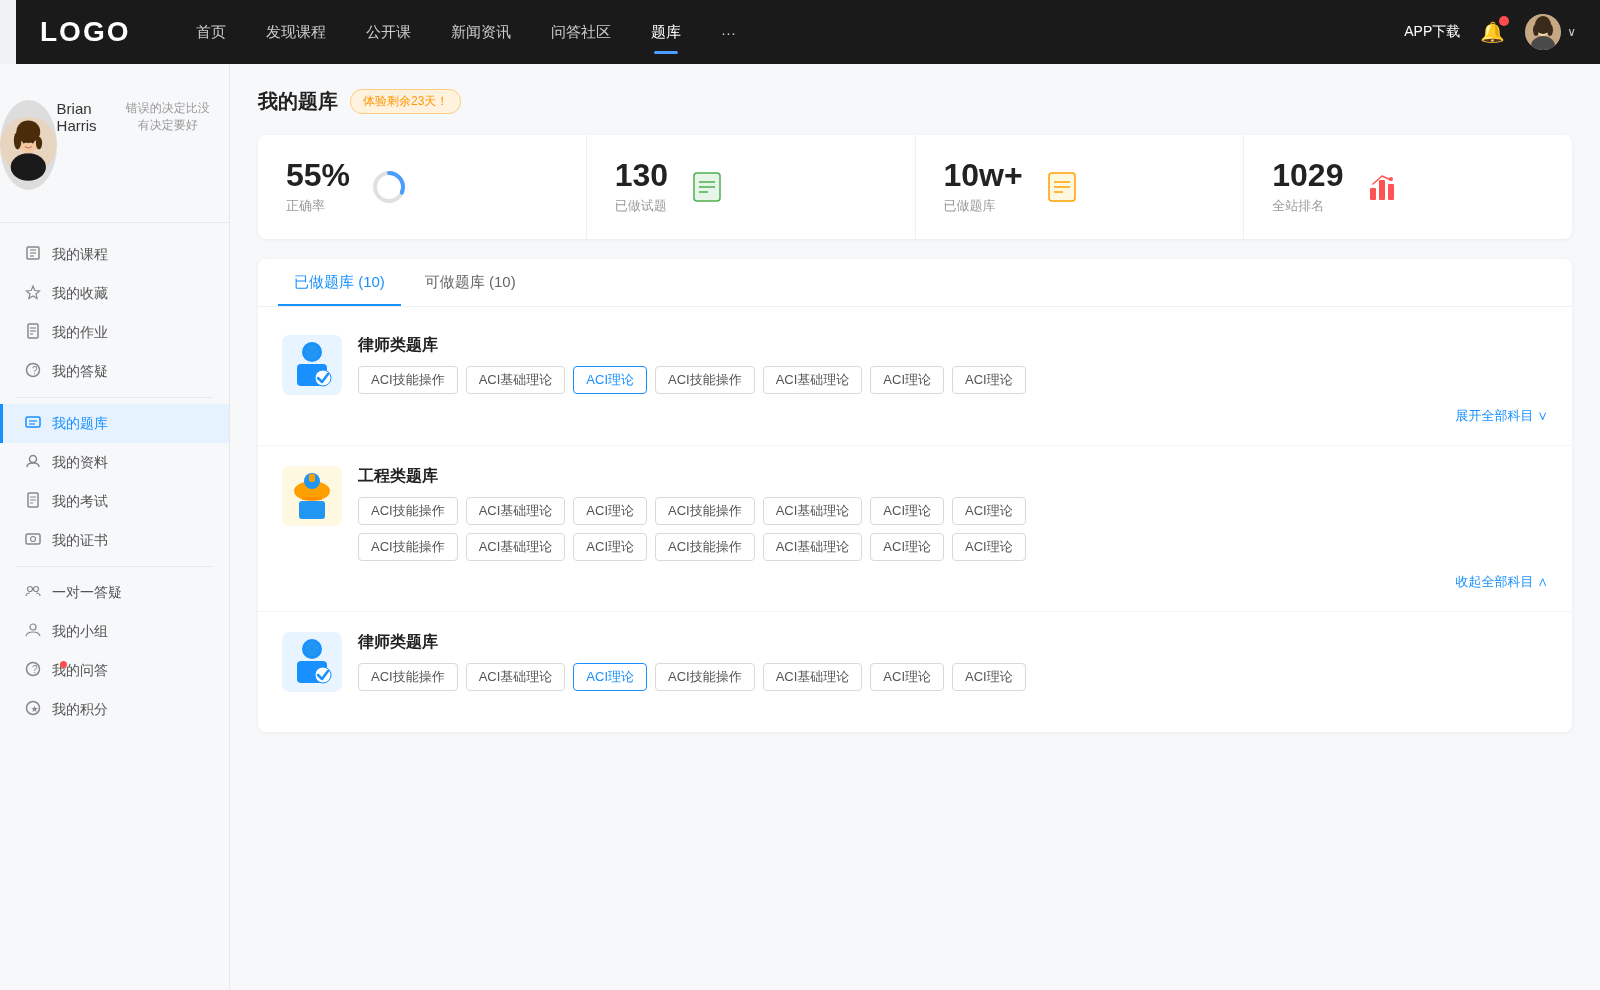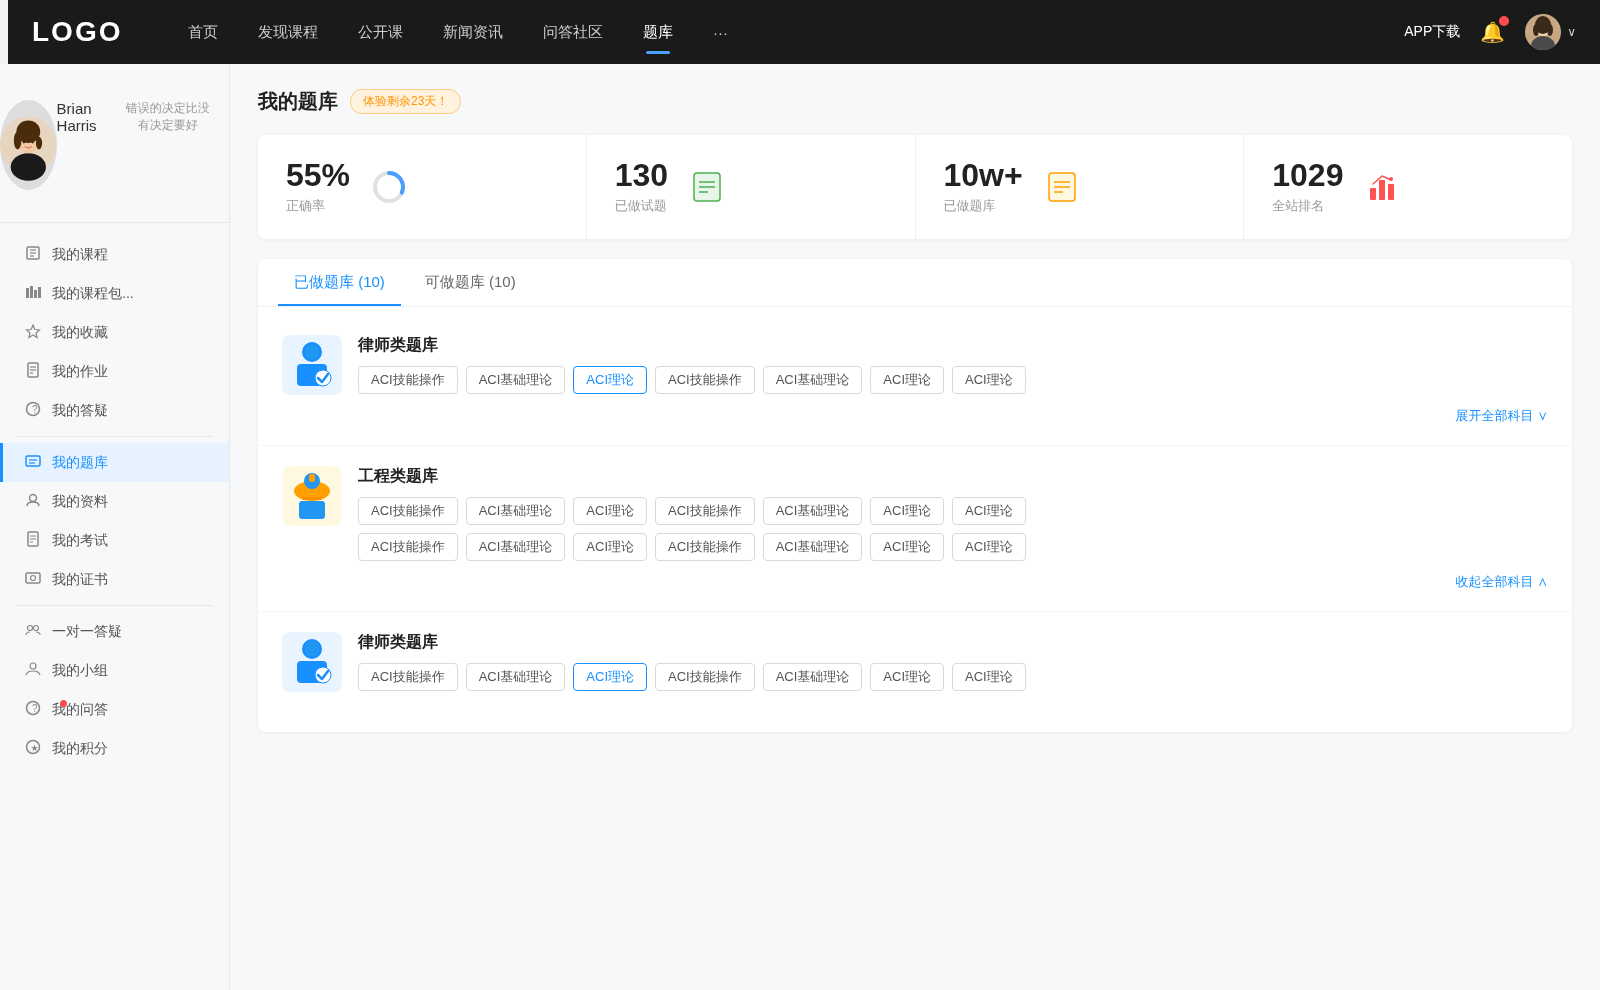--- a/index.html
+++ b/index.html
@@ -6,21 +6,21 @@
     body { font-family: -apple-system, BlinkMacSystemFont, 'PingFang SC', 'Microsoft YaHei', sans-serif; background: #f0f2f5; color: #333; }
 
     
     .navbar {
       background: #1a1a1a;
       height: 64px;
       display: flex;
       align-items: center;
       padding: 0 24px;
       position: fixed;
-      top: 0; left: 8px; right: 0;
+      top: 0; left: 16px; right: 0;
       z-index: 100;
     }
     .navbar-logo {
       color: white;
       font-size: 28px;
       font-weight: bold;
       letter-spacing: 2px;
       margin-right: 40px;
       min-width: 100px;
     }
@@ -378,31 +378,20 @@
               <line x1="5" y1="5" x2="11" y2="5" stroke="#888" stroke-width="1.2"></line>
               <line x1="5" y1="8" x2="11" y2="8" stroke="#888" stroke-width="1.2"></line>
               <line x1="5" y1="11" x2="9" y2="11" stroke="#888" stroke-width="1.2"></line>
             </svg>
         </span>
         <span>我的课程</span>
       </div>
       <div class="sidebar-item">
         <span class="sidebar-icon">
           <svg width="16" height="16" viewBox="0 0 16 16" fill="none">
-              <rect x="1" y="4" width="3" height="10" fill="#888"></rect>
-              <rect x="5" y="2" width="3" height="12" fill="#888"></rect>
-              <rect x="9" y="6" width="3" height="8" fill="#888"></rect>
-              <rect x="13" y="3" width="3" height="11" fill="#888"></rect>
-            </svg>
-        </span>
-        <span>我的课程包...</span>
-      </div>
-      <div class="sidebar-item">
-        <span class="sidebar-icon">
-          <svg width="16" height="16" viewBox="0 0 16 16" fill="none">
               <polygon points="8,2 9.8,6.5 14.5,6.9 11,10 12.1,14.5 8,12 3.9,14.5 5,10 1.5,6.9 6.2,6.5" stroke="#888" stroke-width="1.2" fill="none"></polygon>
             </svg>
         </span>
         <span>我的收藏</span>
       </div>
       <div class="sidebar-item">
         <span class="sidebar-icon">
           <svg width="16" height="16" viewBox="0 0 16 16" fill="none">
               <rect x="3" y="1" width="10" height="14" rx="1" stroke="#888" stroke-width="1.5" fill="none"></rect>
               <line x1="5" y1="5" x2="11" y2="5" stroke="#888" stroke-width="1.2"></line>

